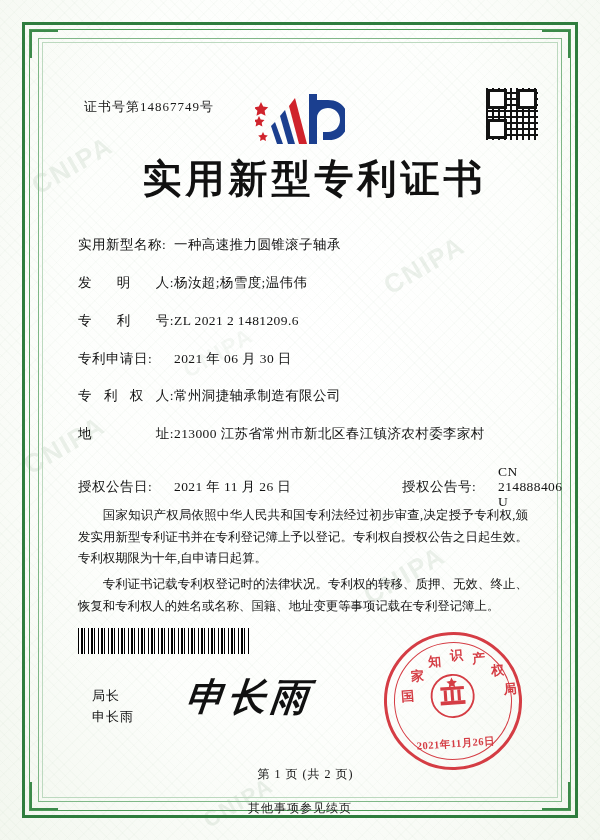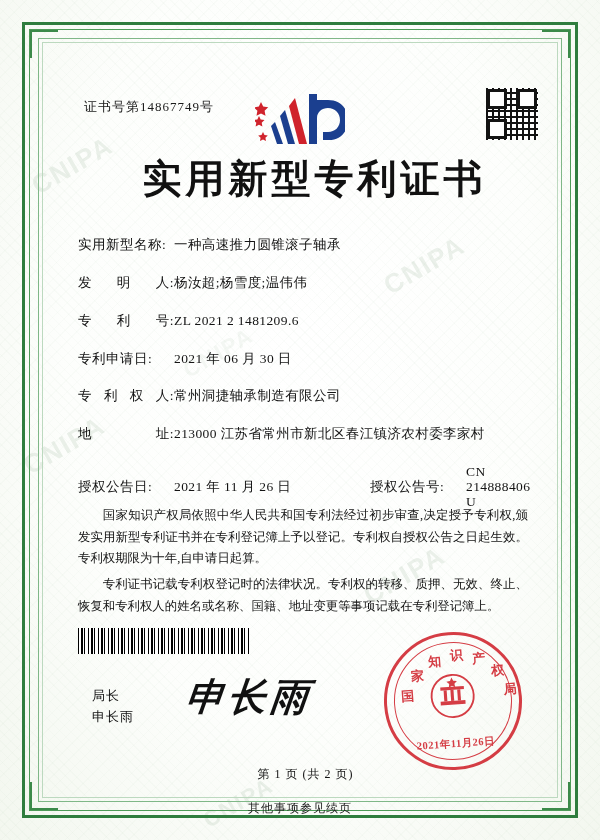--- a/index.html
+++ b/index.html
@@ -188,20 +188,21 @@
     flex: 1;
     letter-spacing: 0.4px;
   }
   .field-row.double .field-value { flex: 0 0 auto; width: 196px; }
   .field-label2 {
     width: 96px;
     flex: 0 0 96px;
     letter-spacing: 0.5px;
     display: flex;
     justify-content: space-between;
+    margin-left: 32px;
   }
   .field-value2 { flex: 1; letter-spacing: .4px; }
 
   
   .body-text {
     position: absolute;
     left: 78px;
     right: 72px;
     top: 505px;
     font-size: 12.4px;

